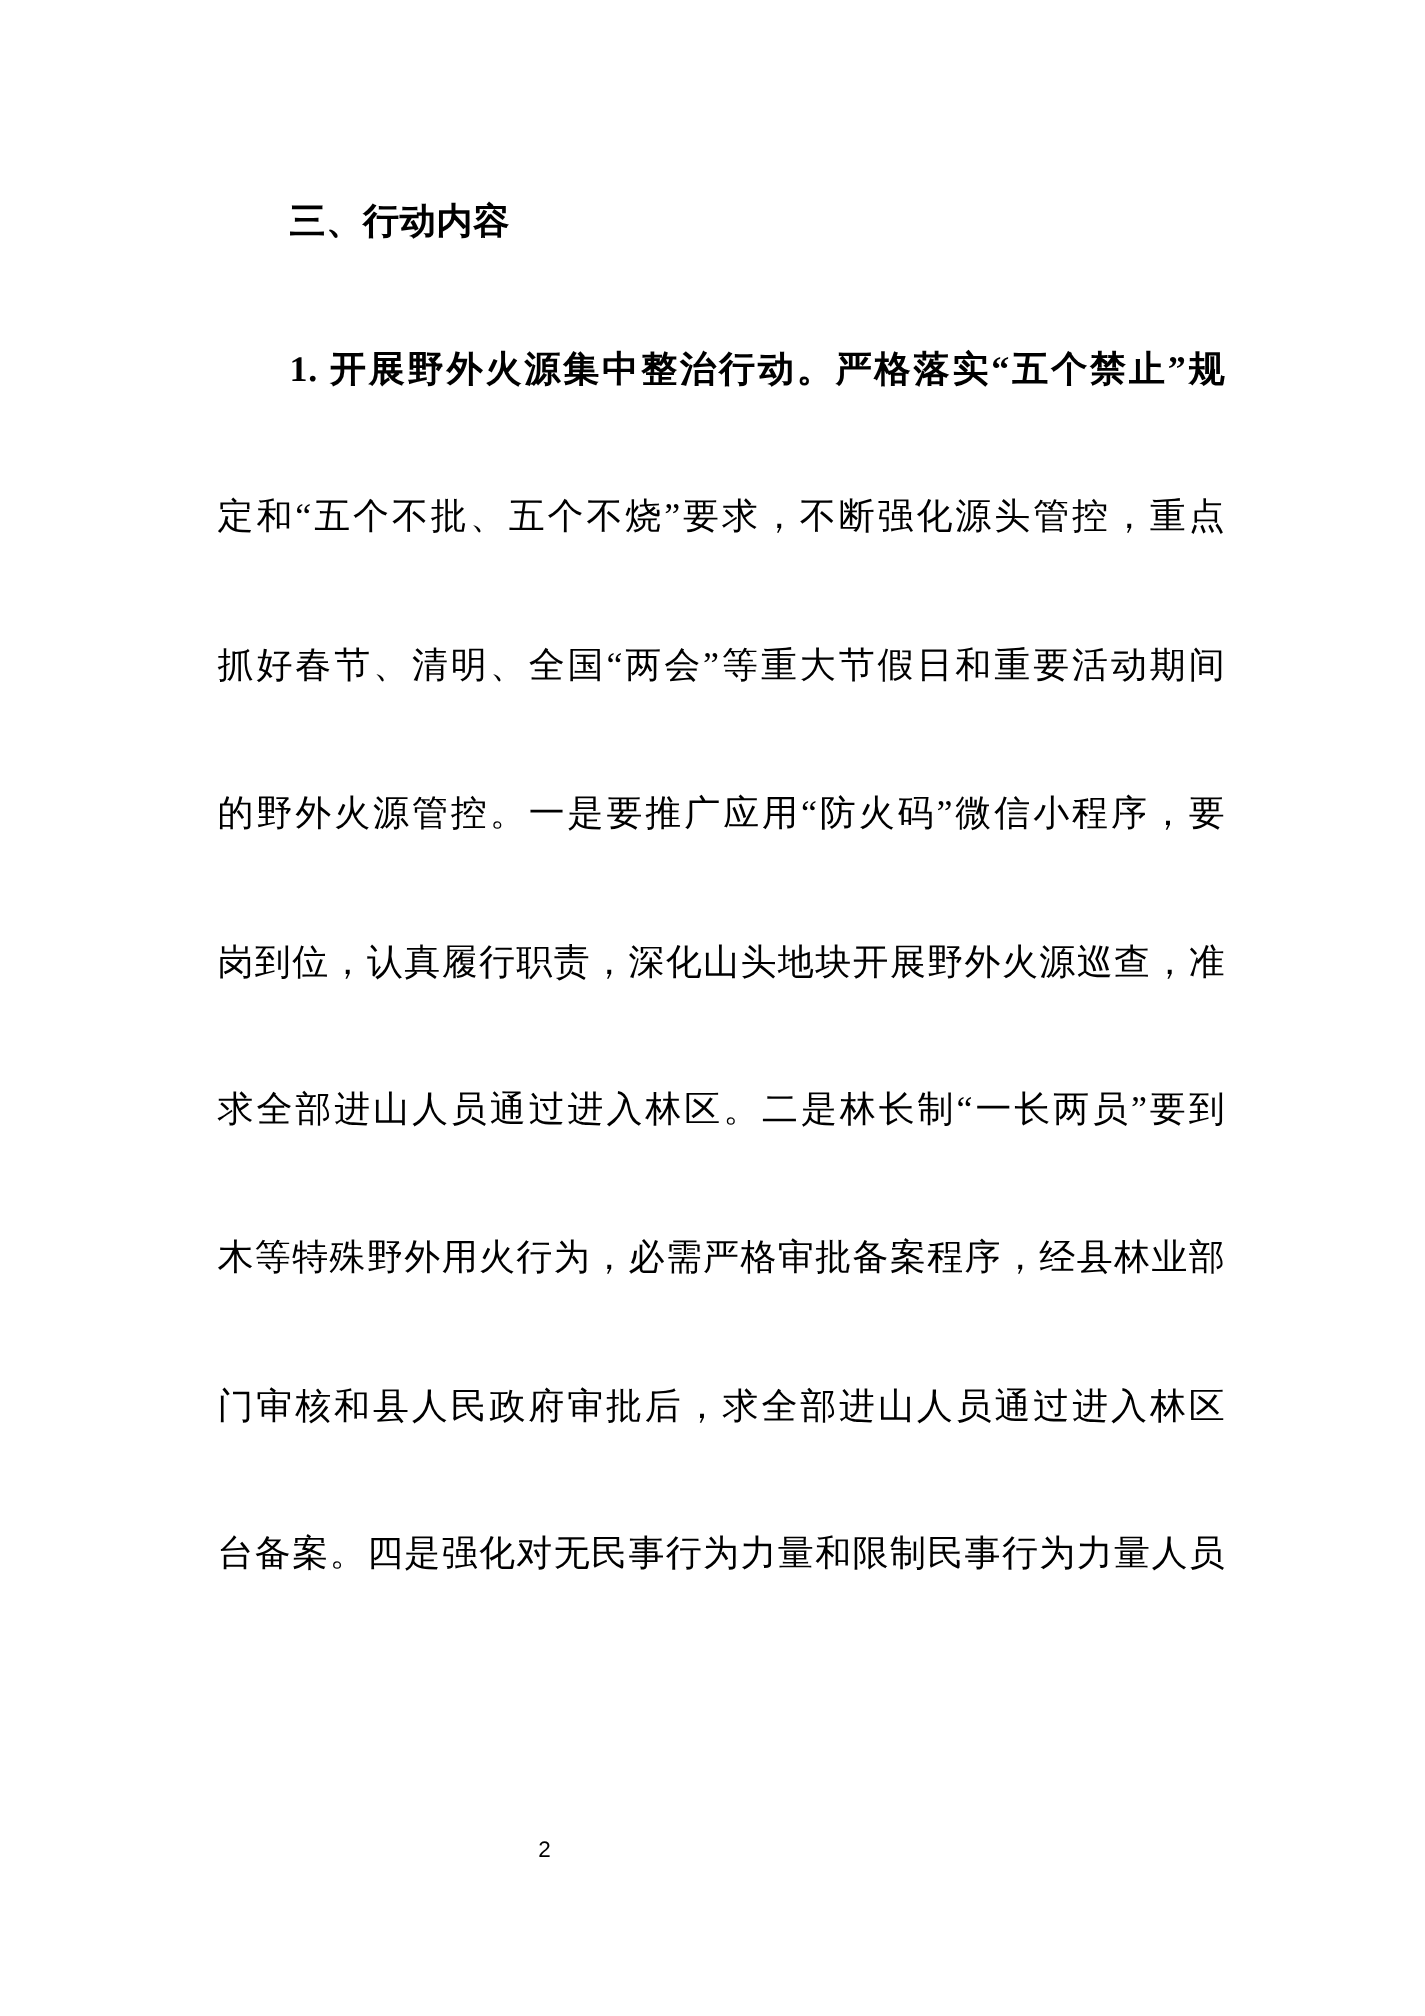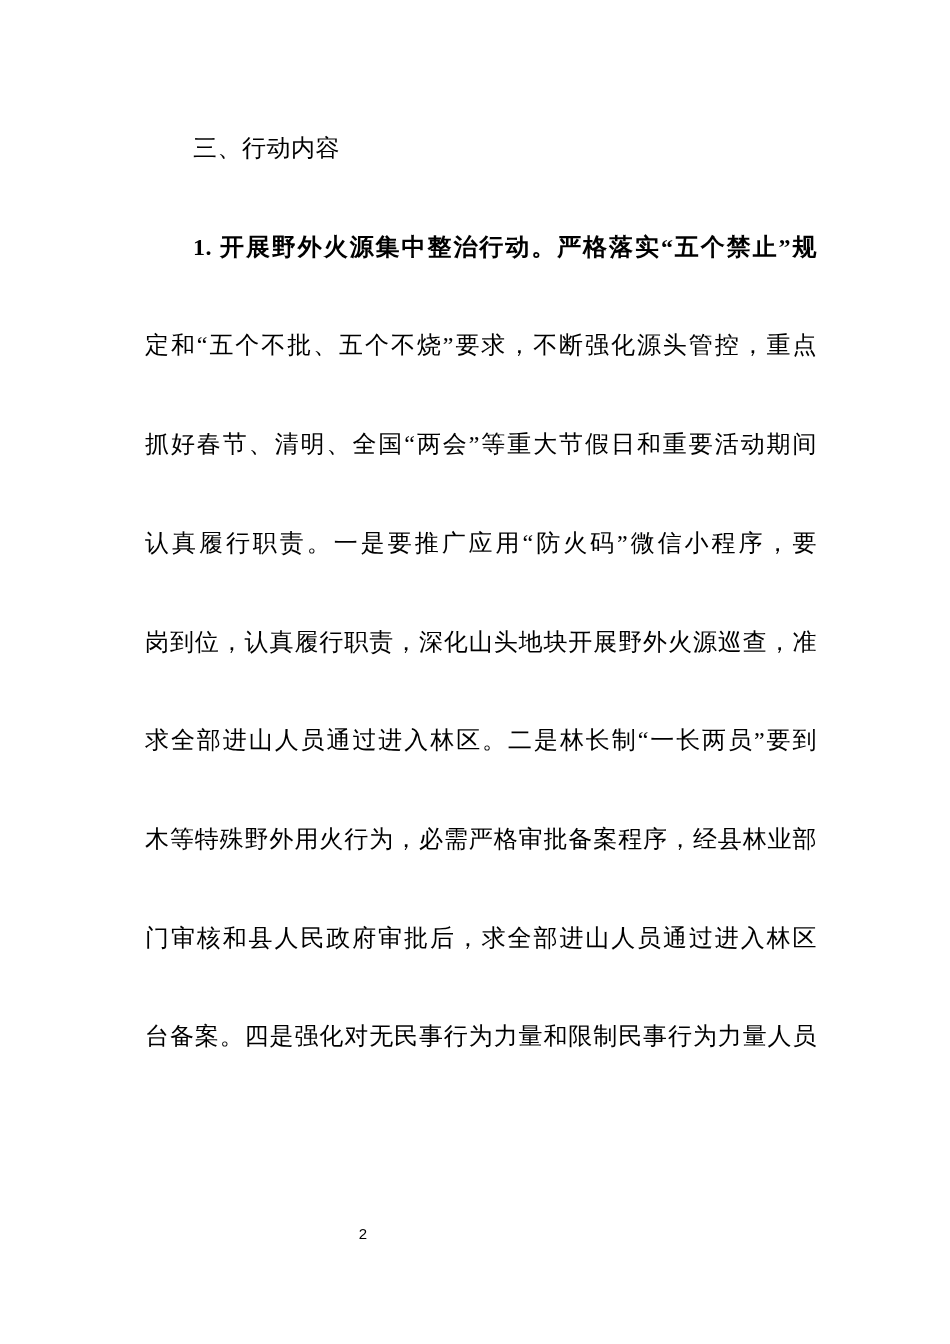--- a/index.html
+++ b/index.html
@@ -31,20 +31,21 @@
     letter-spacing: 0.5px;
   }
   .line.justified {
     white-space: normal;
   }
   .heading {
     text-align: left;
     text-align-last: left;
     text-indent: 48px;
     white-space: normal;
+    font-weight: bold;
   }
   .indent {
     text-indent: 48px;
     font-weight: bold;
   }
   .pagenum {
     position: absolute;
     left: 345px;
     top: 1224px;
     width: 36px;
@@ -57,21 +58,21 @@
 </style>
 </head>
 <body>
 
 <div class="page">
   <div class="content">
     <div class="line heading">三、行动内容</div>
     <div class="line justified indent">1. 开展野外火源集中整治行动。严格落实“五个禁止”规</div>
     <div class="line justified">定和“五个不批、五个不烧”要求，不断强化源头管控，重点</div>
     <div class="line justified">抓好春节、清明、全国“两会”等重大节假日和重要活动期间</div>
-    <div class="line justified">认真履行职责。一是要推广应用“防火码”微信小程序，要</div>
+    <div class="line justified">的野外火源管控。一是要推广应用“防火码”微信小程序，要</div>
     <div class="line justified">岗到位，认真履行职责，深化山头地块开展野外火源巡查，准</div>
     <div class="line justified">求全部进山人员通过进入林区。二是林长制“一长两员”要到</div>
     <div class="line justified">木等特殊野外用火行为，必需严格审批备案程序，经县林业部</div>
     <div class="line justified">门审核和县人民政府审批后，求全部进山人员通过进入林区</div>
     <div class="line justified">台备案。四是强化对无民事行为力量和限制民事行为力量人员</div>
   </div>
   <div class="pagenum">2</div>
 </div>
 
 </body></html>

